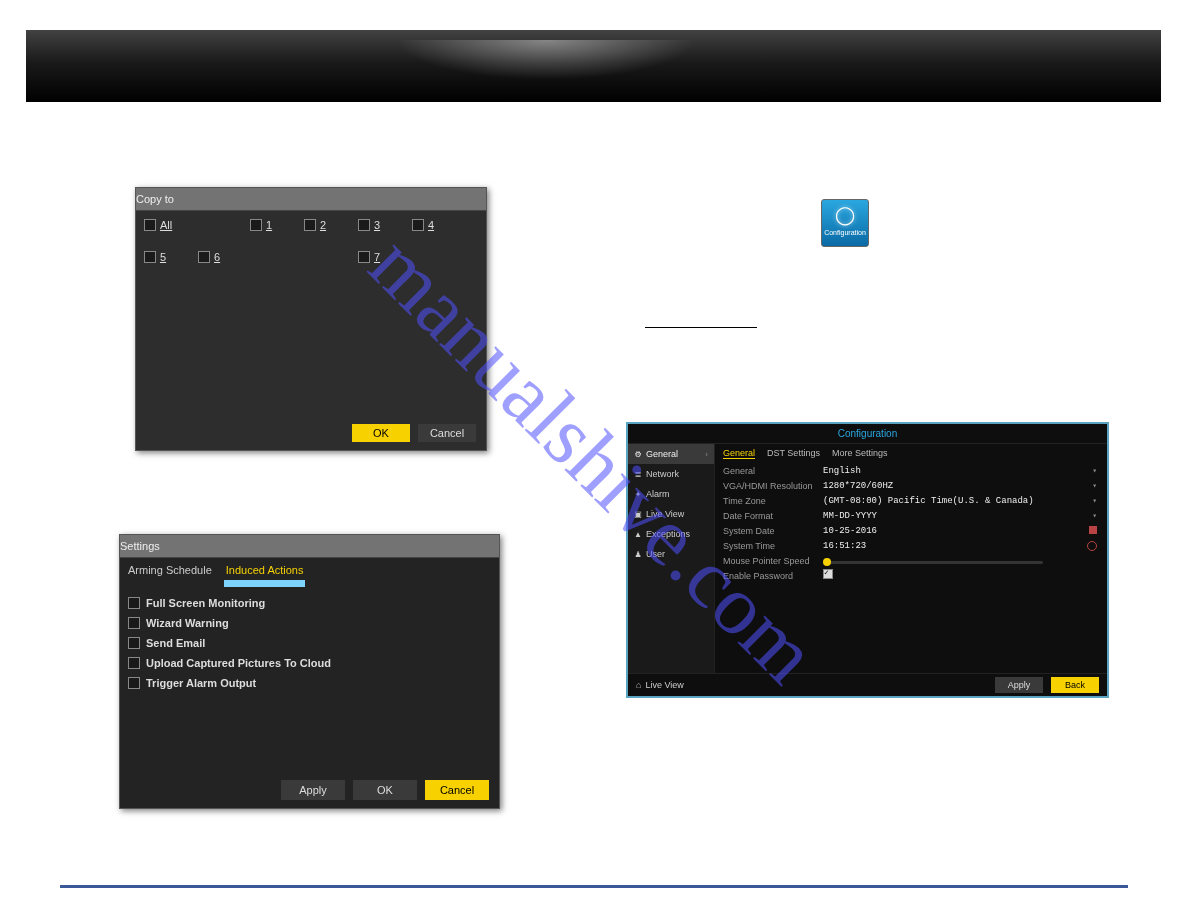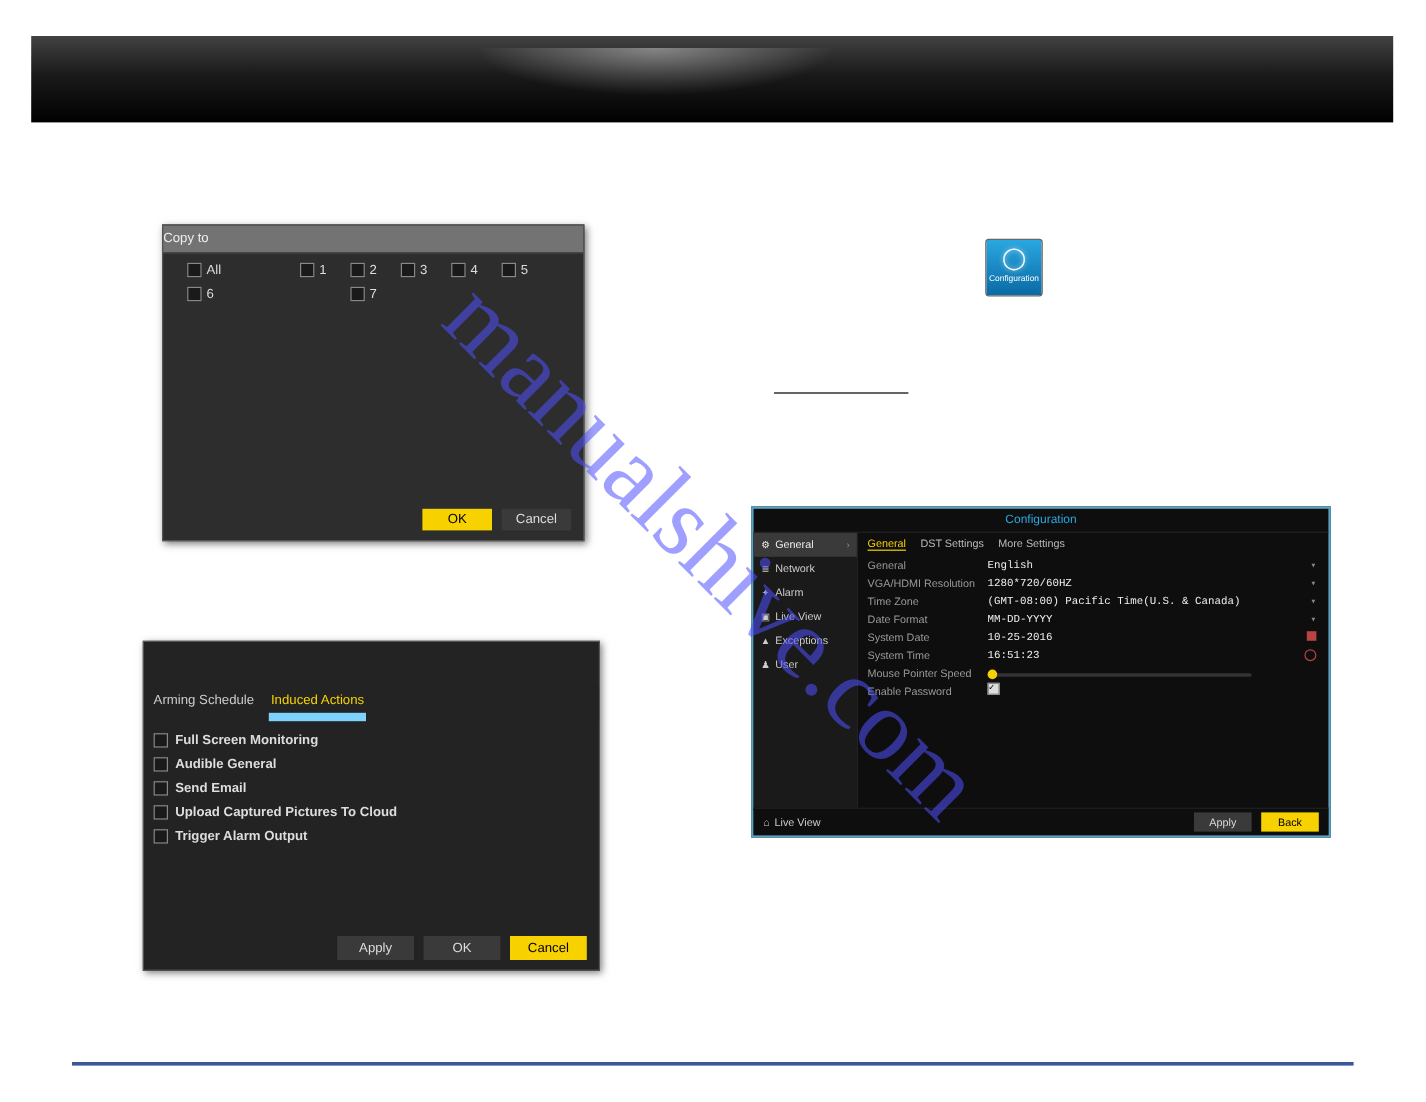--- a/index.html
+++ b/index.html
@@ -60,22 +60,23 @@
     text-align: left;
     padding: 5px 0;
     font-size: 11px;
     color: #eee;
     background: #737373;
     border-bottom: 1px solid #444;
   }
   .copy-grid {
     display: flex;
     flex-wrap: wrap;
-    padding: 8px 20px;
-    gap: 4px;
+    padding: 8px 8px;
+    gap: 16px;
+    text-decoration: underline;
   }
   .copy-item {
     display: flex;
     align-items: center;
     min-width: 38px;
     margin-bottom: 4px;
   }
   .copy-item.all { min-width: 90px; }
   .copy-item .cb {
     width: 10px;
@@ -113,21 +114,20 @@
     border: 1px solid #555;
     box-shadow: 2px 2px 6px rgba(0,0,0,0.5);
     font-size: 11px;
     color: #ddd;
   }
   .settings-tabs {
     display: flex;
     padding: 2px 6px 0 6px;
     gap: 10px;
     background: #232323;
-    margin-top: 37px;
   }
   .settings-tab {
     font-size: 11px;
     color: #ccc;
     padding: 4px 2px;
   }
   .settings-tab.active {
     color: #f7d200;
     border-bottom: 7px solid #7dd3fc;
   }
@@ -403,32 +403,33 @@
         <span>7</span>
       </div>
   </div>
   <div class="btnbar">
     <button class="btn btn-yellow">OK</button>
     <button class="btn btn-dark">Cancel</button>
   </div>
 </div>
 
 <div class="settings-dialog">
+  <div class="dlg-title">Settings</div>
   <div class="settings-tabs">
     <div class="settings-tab">Arming Schedule</div>
     <div class="settings-tab active">Induced Actions</div>
   </div>
   <div class="settings-body">
     <div class="settings-row">
         <span class="cb"></span>
         <span>Full Screen Monitoring</span>
       </div>
     <div class="settings-row">
         <span class="cb"></span>
-        <span>Audible General</span>
+        <span>Wizard Warning</span>
       </div>
     <div class="settings-row">
         <span class="cb"></span>
         <span>Send Email</span>
       </div>
     <div class="settings-row">
         <span class="cb"></span>
         <span>Upload Captured Pictures To Cloud</span>
       </div>
     <div class="settings-row">

